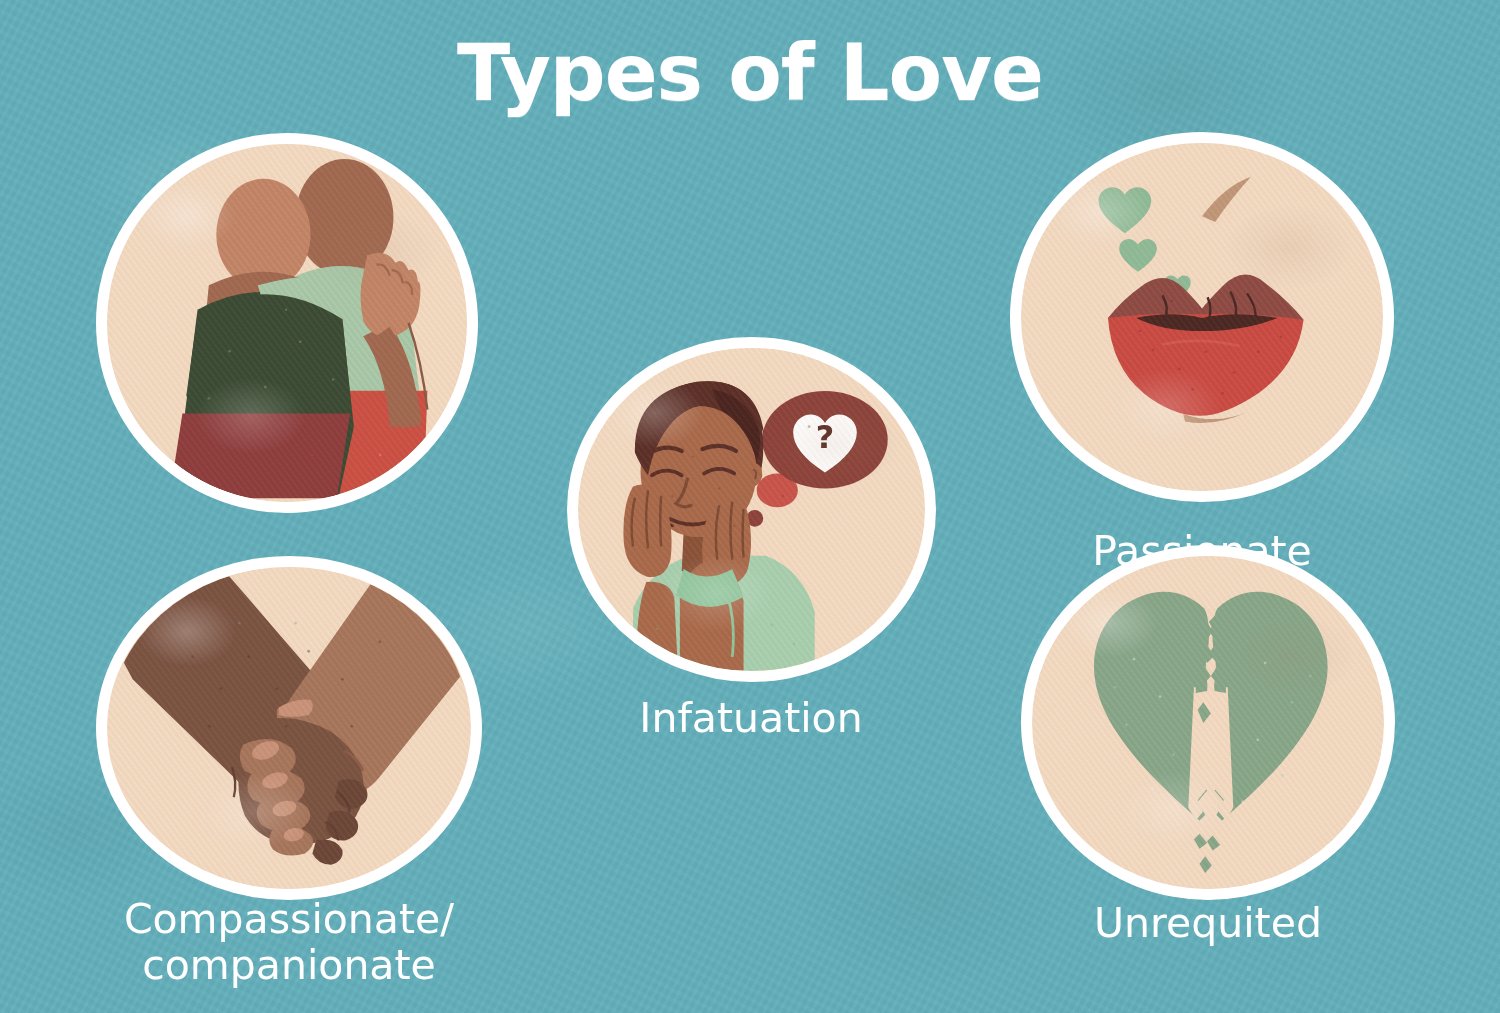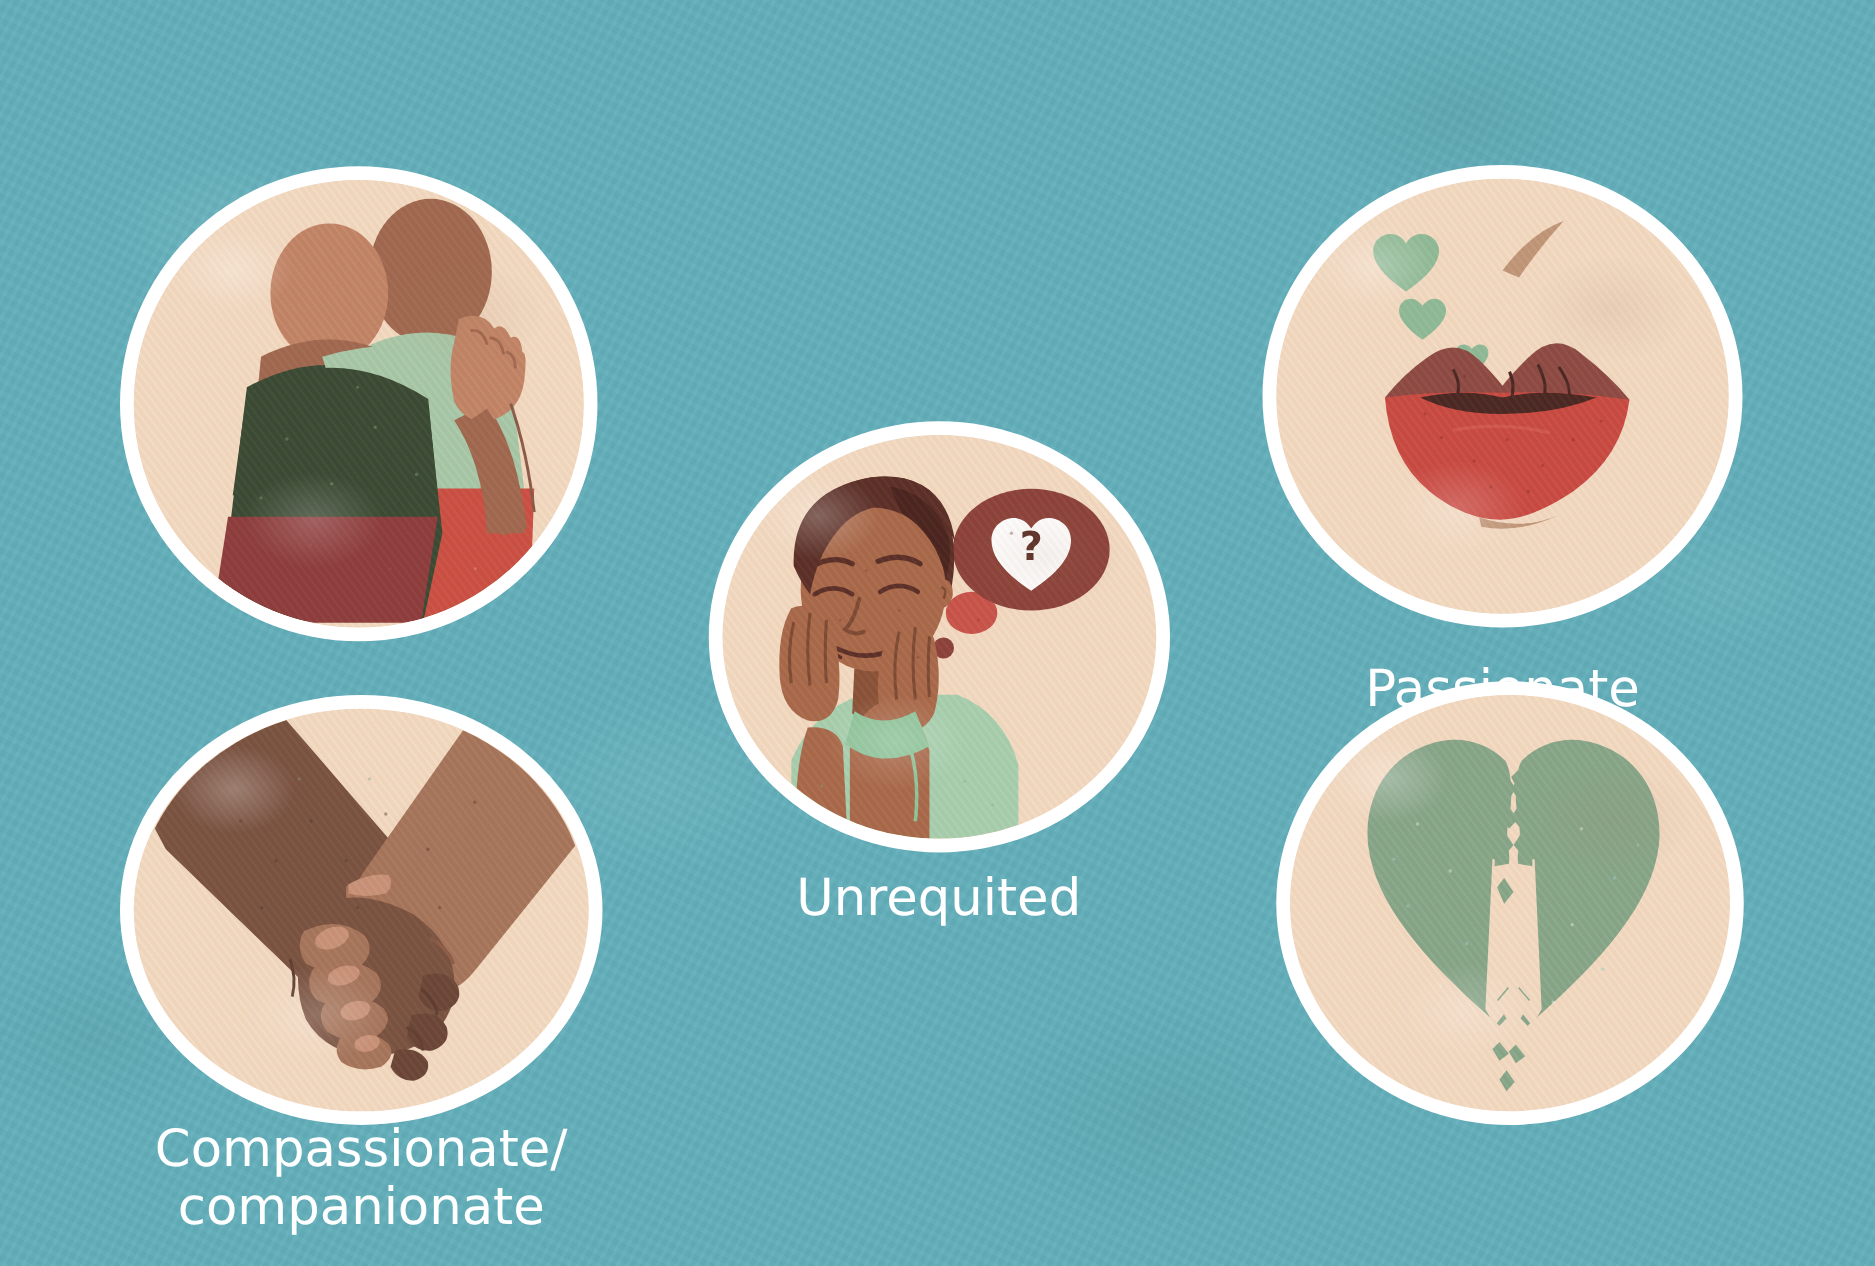--- a/index.html
+++ b/index.html
@@ -84,20 +84,21 @@
     text-align: center;
     white-space: pre-line;
     z-index: 6;
   }
 </style>
 </head>
 <body>
 
 <div id="poster">
 
+  <div id="title">Types of Love</div>
 
   <div class="card" style="left:96px; top:133px; width:382px; height:380px;">
     <div class="bubble" style="width:382px; height:380px;">
       <svg viewBox="0 0 382 380">
         <defs>
           <clipPath id="clipFr">
               <ellipse cx="191" cy="190" rx="191" ry="190"></ellipse>
             </clipPath>
         </defs>
         <g clip-path="url(#clipFr)">
@@ -282,21 +283,21 @@
               <circle cx="230" cy="316" r="1.4" fill="#7fae8b"></circle>
             <circle cx="84" cy="300" r="1.4" fill="#7fae8b"></circle>
               <circle cx="246" cy="84" r="1.5" fill="#6b2f28"></circle>
             <circle cx="286" cy="120" r="1.5" fill="#6b2f28"></circle>
               <circle cx="218" cy="158" r="1.4" fill="#8e3a32"></circle>
           </g>
         </g>
       </svg>
       <div class="grain"></div>
     </div>
-    <div class="caption" style="left:-36px; top:358px; width:440px;">Unrequited</div>
+    <div class="caption" style="left:-36px; top:358px; width:440px;">Infatuation</div>
   </div>
 
   <div class="card" style="left:1010px; top:132px; width:384px; height:370px;">
     <div class="bubble" style="width:384px; height:370px;">
       <svg viewBox="0 0 384 370">
         <defs>
           <clipPath id="clipPa">
               <ellipse cx="192" cy="185" rx="192" ry="185"></ellipse>
             </clipPath>
         </defs>
@@ -408,15 +409,16 @@
               <circle cx="240" cy="196" r="1.5" fill="#e3f0df"></circle>
             <circle cx="266" cy="234" r="1.5" fill="#9fd0ce"></circle>
               <circle cx="224" cy="262" r="1.5" fill="#e3f0df"></circle>
             <circle cx="88" cy="140" r="1.4" fill="#9fd0ce"></circle>
               <circle cx="296" cy="128" r="1.4" fill="#9fd0ce"></circle>
           </g>
         </g>
       </svg>
       <div class="grain"></div>
     </div>
+    <div class="caption" style="left:-24px; top:355px; width:422px;">Unrequited</div>
   </div>
 
 </div>
 
 </body></html>

